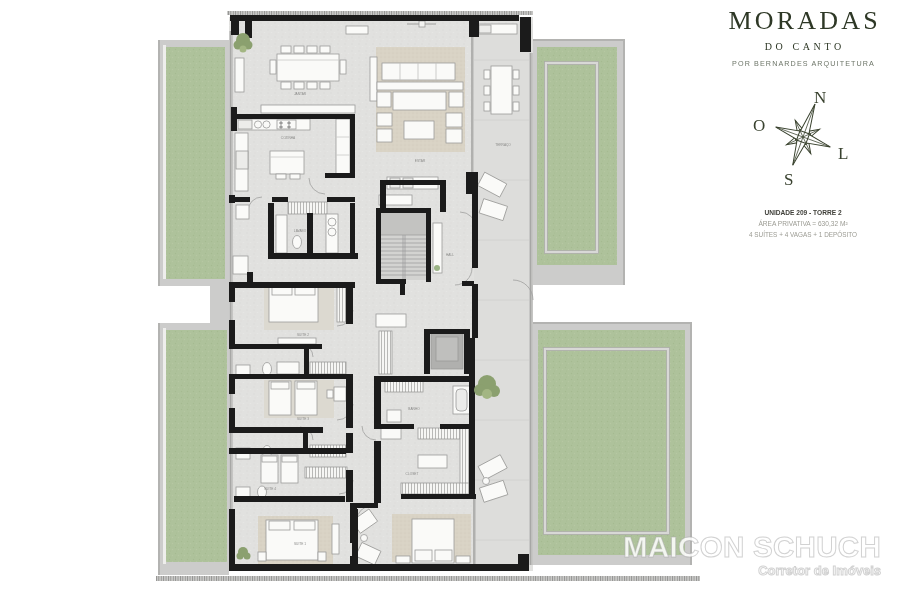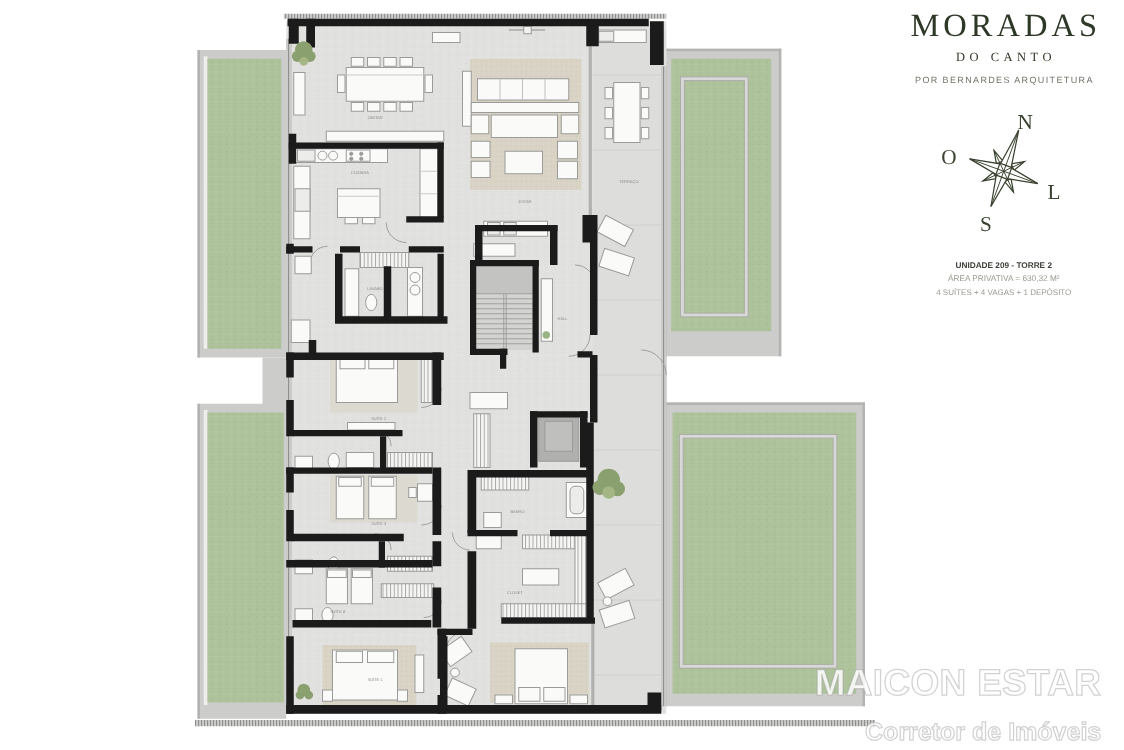--- a/index.html
+++ b/index.html
@@ -540,15 +540,15 @@
   <text x="44" y="100" font-family="Liberation Serif,serif" font-size="17" fill="#39422f">S</text>
 </svg>
 
 <div style="position:absolute;left:703px;top:209px;width:200px;text-align:center;">
   <div style="font-size:6.6px;font-weight:bold;letter-spacing:0px;color:#3f3f39;">UNIDADE 209 - TORRE 2</div>
   <div style="font-size:6.6px;color:#9a9a92;margin-top:4px;letter-spacing:0px;">ÁREA PRIVATIVA = 630,32 M²</div>
   <div style="font-size:6.4px;color:#9a9a92;margin-top:4px;letter-spacing:0px;">4 SUÍTES + 4 VAGAS + 1 DEPÓSITO</div>
 </div>
 
 <div style="position:absolute;left:400px;top:532px;width:481px;text-align:right;font-weight:bold;color:rgba(255,255,255,0.85);-webkit-text-stroke:1px rgba(165,165,165,0.5);">
-  <div style="font-size:29.5px;letter-spacing:0.3px;line-height:1;">MAICON ESTAR</div>
-  <div style="font-size:20px;line-height:1;margin-top:14px;">Corretor de Imóveis</div>
+  <div style="font-size:29.5px;letter-spacing:0.3px;line-height:1;">MAICON SCHUCH</div>
+  <div style="font-size:13px;line-height:1;margin-top:2px;">Corretor de Imóveis</div>
 </div>
 
 </body></html>

